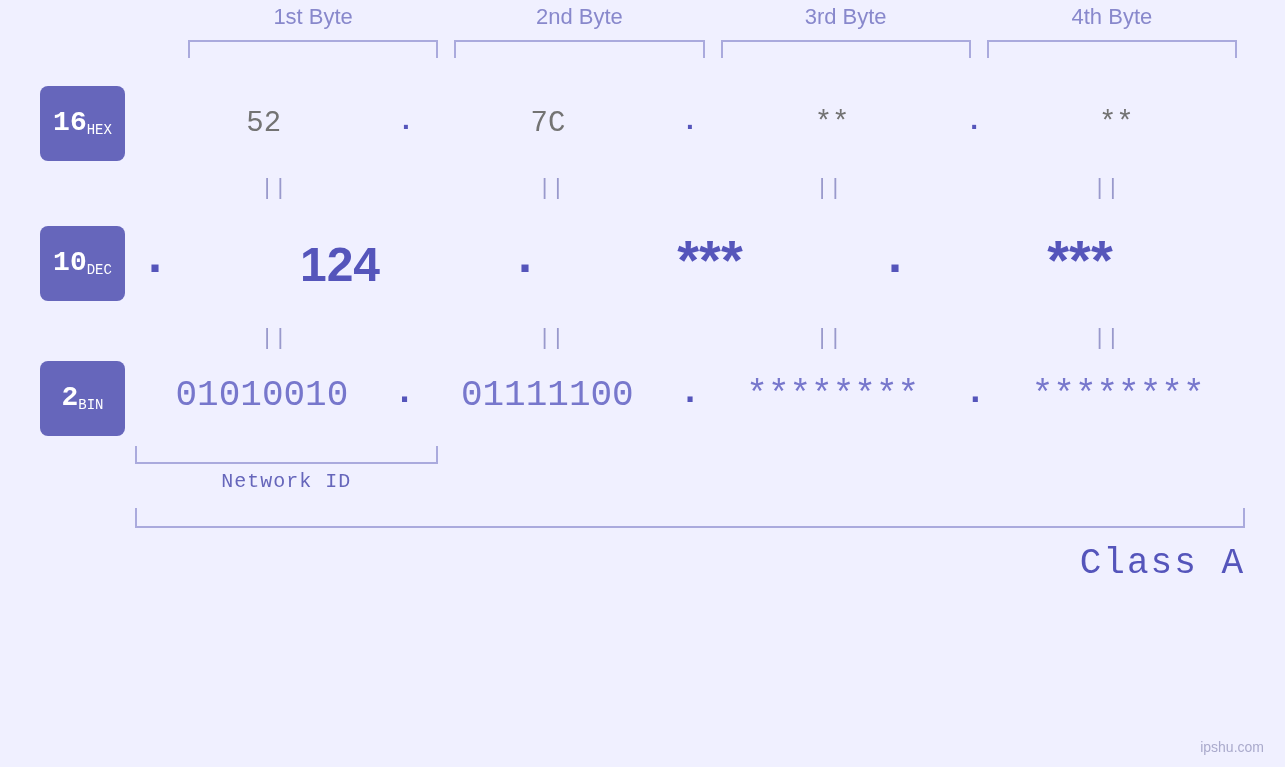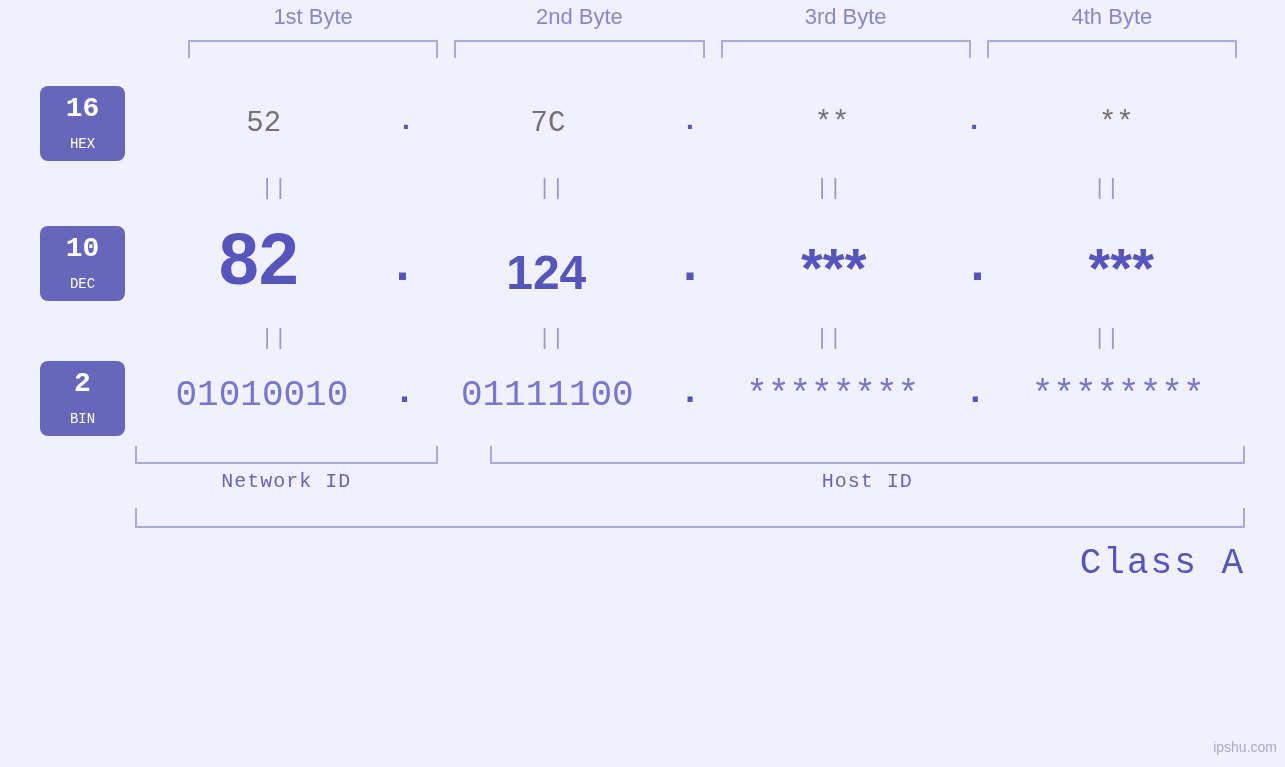--- a/index.html
+++ b/index.html
@@ -63,21 +63,20 @@
       width: 100%;
       height: 90px;
     }
 
     .base-badge {
       width: 85px;
       height: 75px;
       background: #6666bb;
       border-radius: 8px;
       display: flex;
-      flex-direction: column;
       align-items: center;
       justify-content: center;
       color: white;
       flex-shrink: 0;
       margin-right: 10px;
     }
 
     .base-number {
       font-size: 28px;
       font-weight: bold;
@@ -172,21 +171,21 @@
       text-align: right;
       color: #5555bb;
       font-size: 36px;
       margin-top: 15px;
       letter-spacing: 2px;
     }
 
     .watermark {
       position: absolute;
       bottom: 12px;
-      right: 8px;
+      right: 21px;
       color: #aaaacc;
       font-size: 14px;
       font-family: Arial, sans-serif;
     }
 
     
     .sub-brackets {
       display: flex;
       width: 100%;
       padding-left: 95px;
@@ -267,21 +266,20 @@
     <div class="equals-cell">||</div>
     <div class="equals-cell">||</div>
   </div>
 
   <div class="data-row" style="height: 110px;">
     <div class="base-badge">
       <span class="base-number">10</span>
       <span class="base-label">DEC</span>
     </div>
     <div class="values-area" style="align-items: flex-end; padding-bottom: 8px;">
-      <div class="byte-value large">82</div>
       <div class="dot-sep">.</div>
       <div class="byte-value large" style="font-size:48px;">124</div>
       <div class="dot-sep">.</div>
       <div class="byte-value large" style="font-size:56px;">***</div>
       <div class="dot-sep">.</div>
       <div class="byte-value large" style="font-size:56px;">***</div>
     </div>
   </div>
 
   <div class="equals-row">
@@ -306,24 +304,20 @@
       <div class="byte-value medium">********</div>
     </div>
   </div>
 
   <div class="sub-brackets">
     <div class="net-sub-bracket">
       <div class="sub-bracket-line"></div>
       <div class="sub-bracket-label">Network ID</div>
     </div>
     <div style="width: 20px;"></div>
-    <div class="host-sub-bracket">
-      <div class="sub-bracket-line"></div>
-      <div class="sub-bracket-label">Host ID</div>
-    </div>
   </div>
 
   <div class="bottom-section">
     <div class="full-bracket-bottom"></div>
     <div class="class-label">Class A</div>
   </div>
 
   <div class="watermark">ipshu.com</div>
 
 </div>

